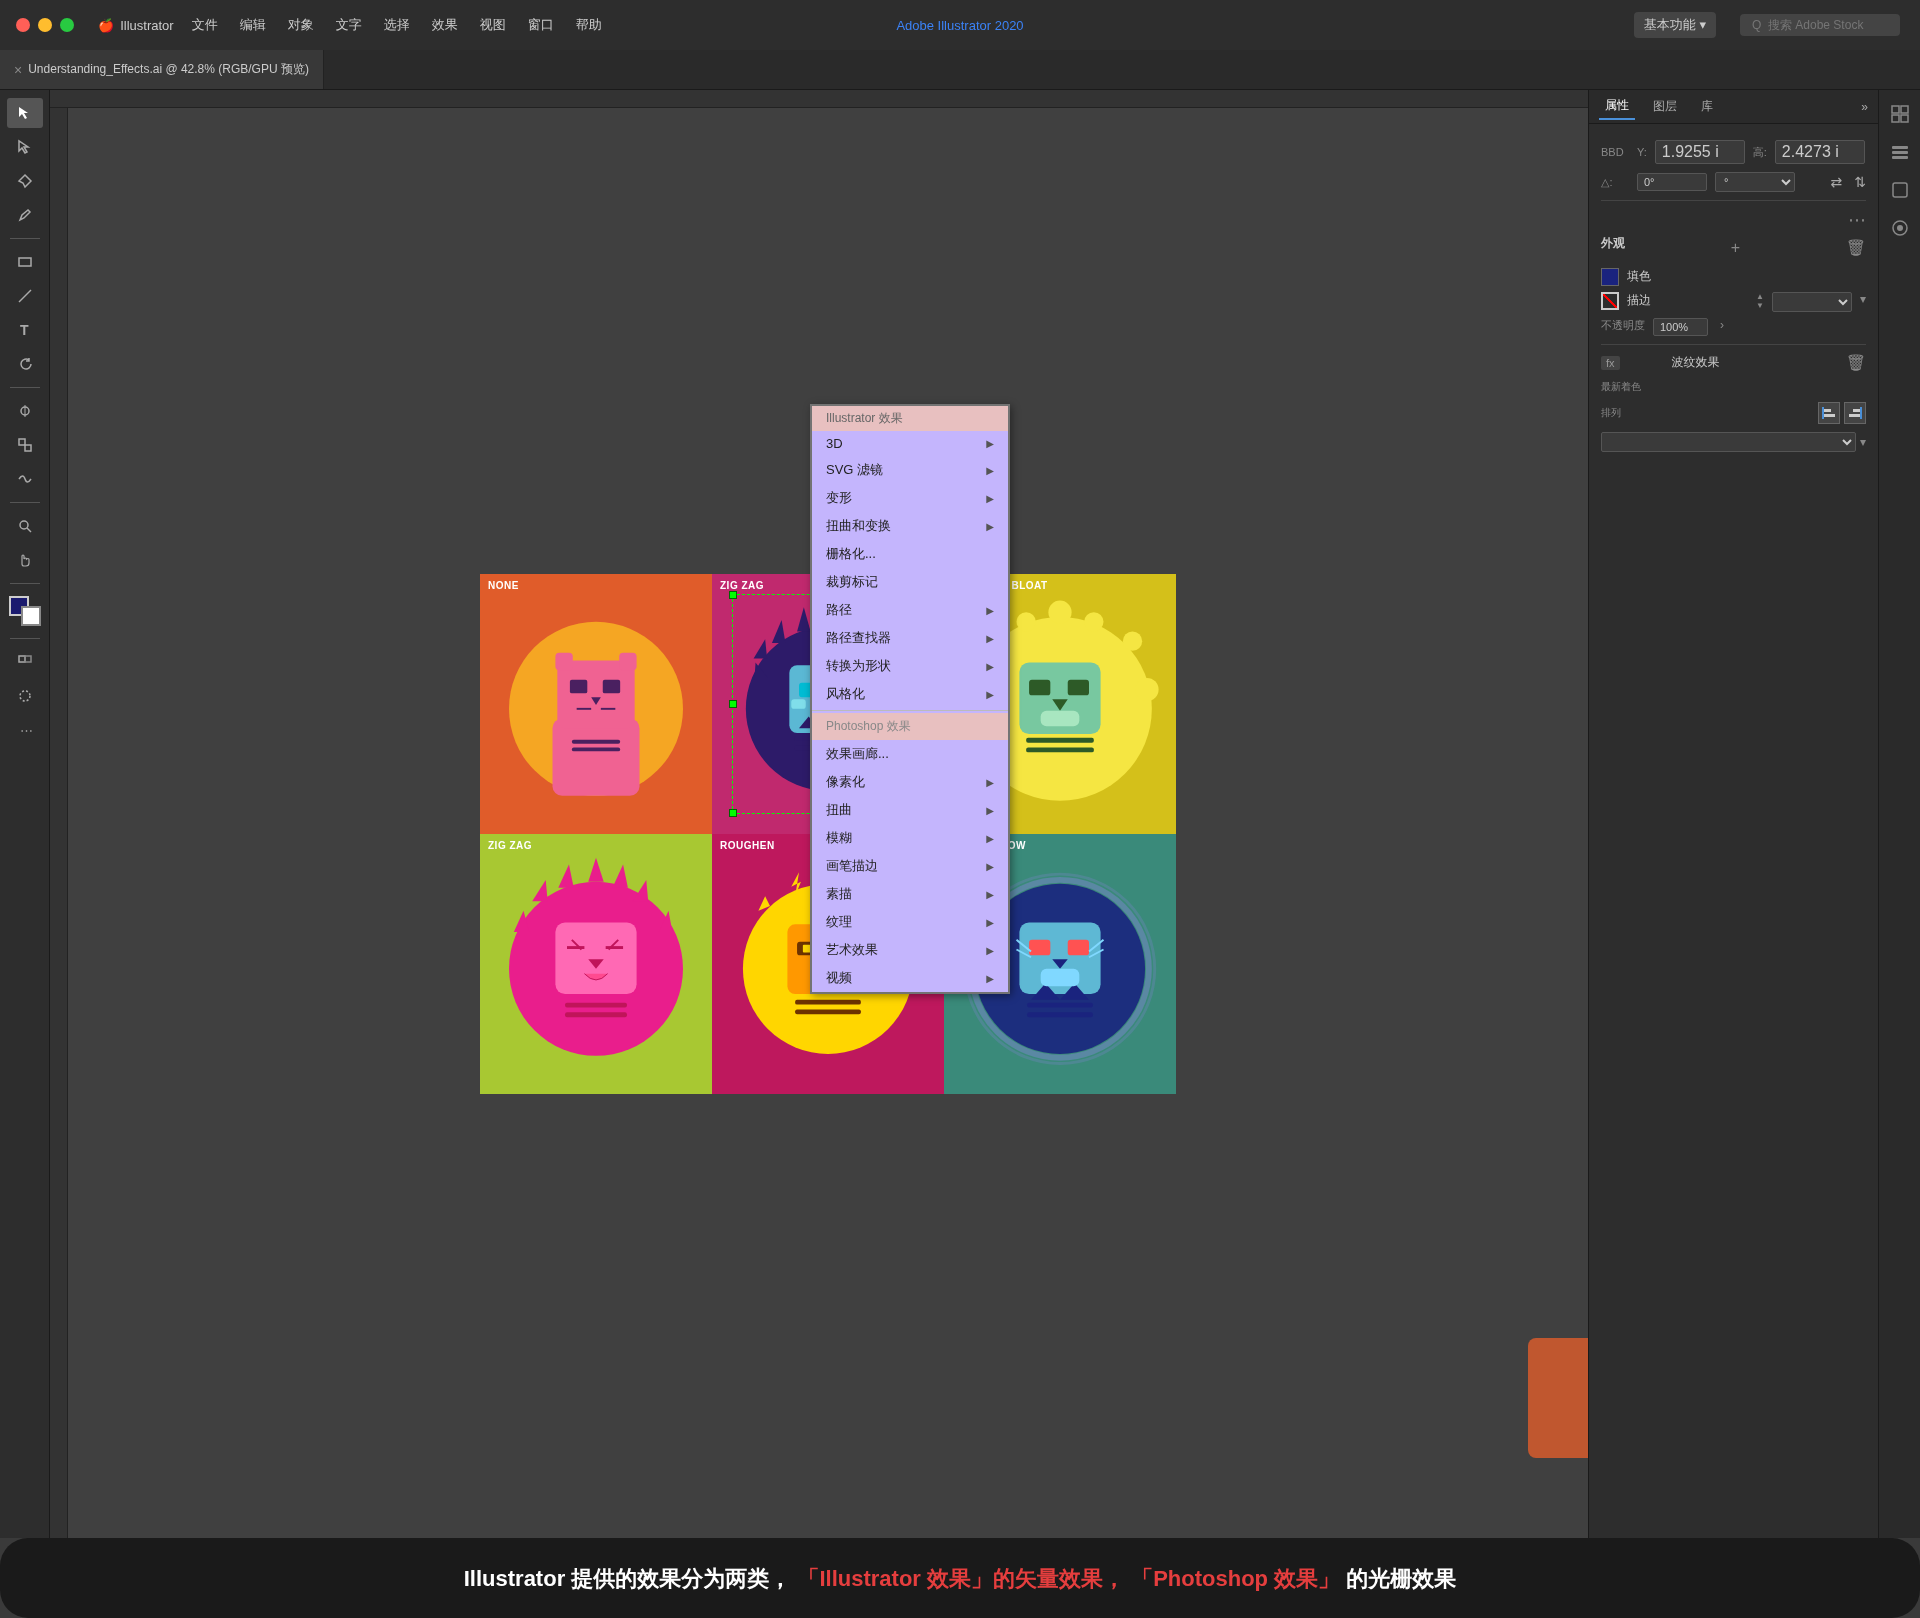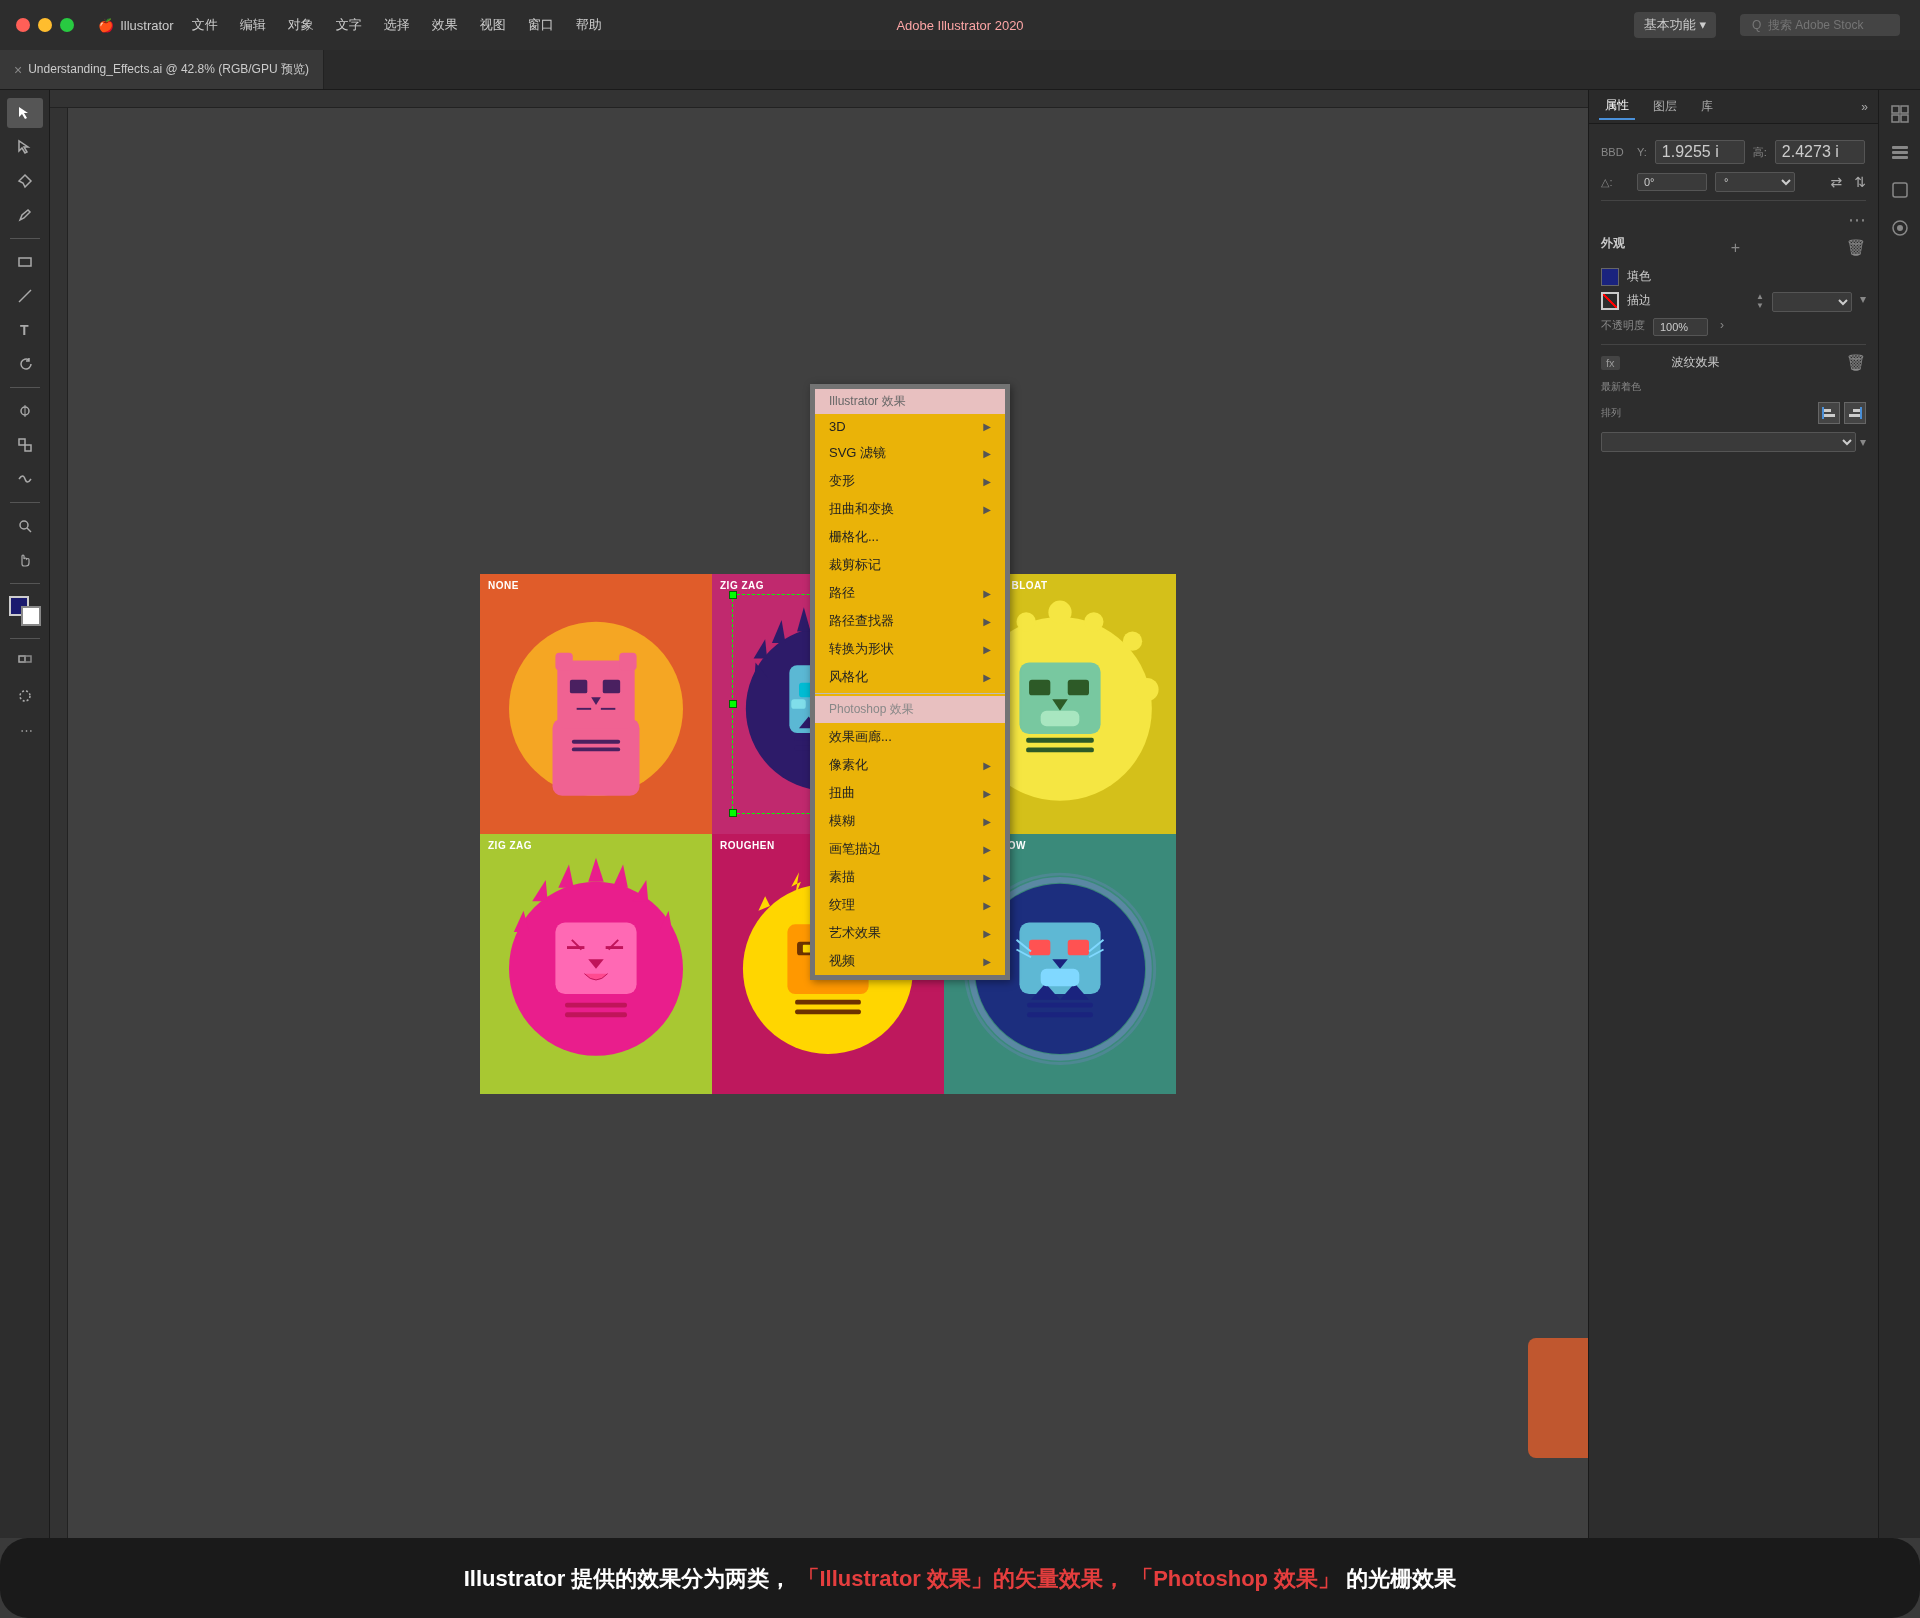--- a/index.html
+++ b/index.html
@@ -53,21 +53,21 @@
       font-size: 13px;
     }
     .titlebar-menus span {
       padding: 4px 10px;
       cursor: pointer;
     }
     .titlebar-center {
       position: absolute;
       left: 50%;
       transform: translateX(-50%);
-      color: #fca5a5;
+      color: #3b82f6;
       font-size: 13px;
     }
     .titlebar-right {
       margin-left: auto;
       display: flex;
       align-items: center;
       gap: 24px;
       padding-right: 20px;
     }
     .workspace-selector {
@@ -343,24 +343,24 @@
       font-size: 11px;
       padding: 2px 4px;
       width: 80px;
       border-radius: 2px;
     }
 
     
     .effect-menu {
       position: absolute;
       left: 810px;
-      top: 384px;
+      top: 404px;
       width: 200px;
-      background: #eab308;
-      border: 5px solid #737373;
+      background: #c4b5fd;
+      border: 2px solid #737373;
       box-shadow: 2px 2px 8px rgba(0,0,0,0.4);
       z-index: 1000;
       font-size: 13px;
       color: #222;
     }
     .effect-menu-item {
       padding: 5px 14px;
       cursor: pointer;
       display: flex;
       align-items: center;

